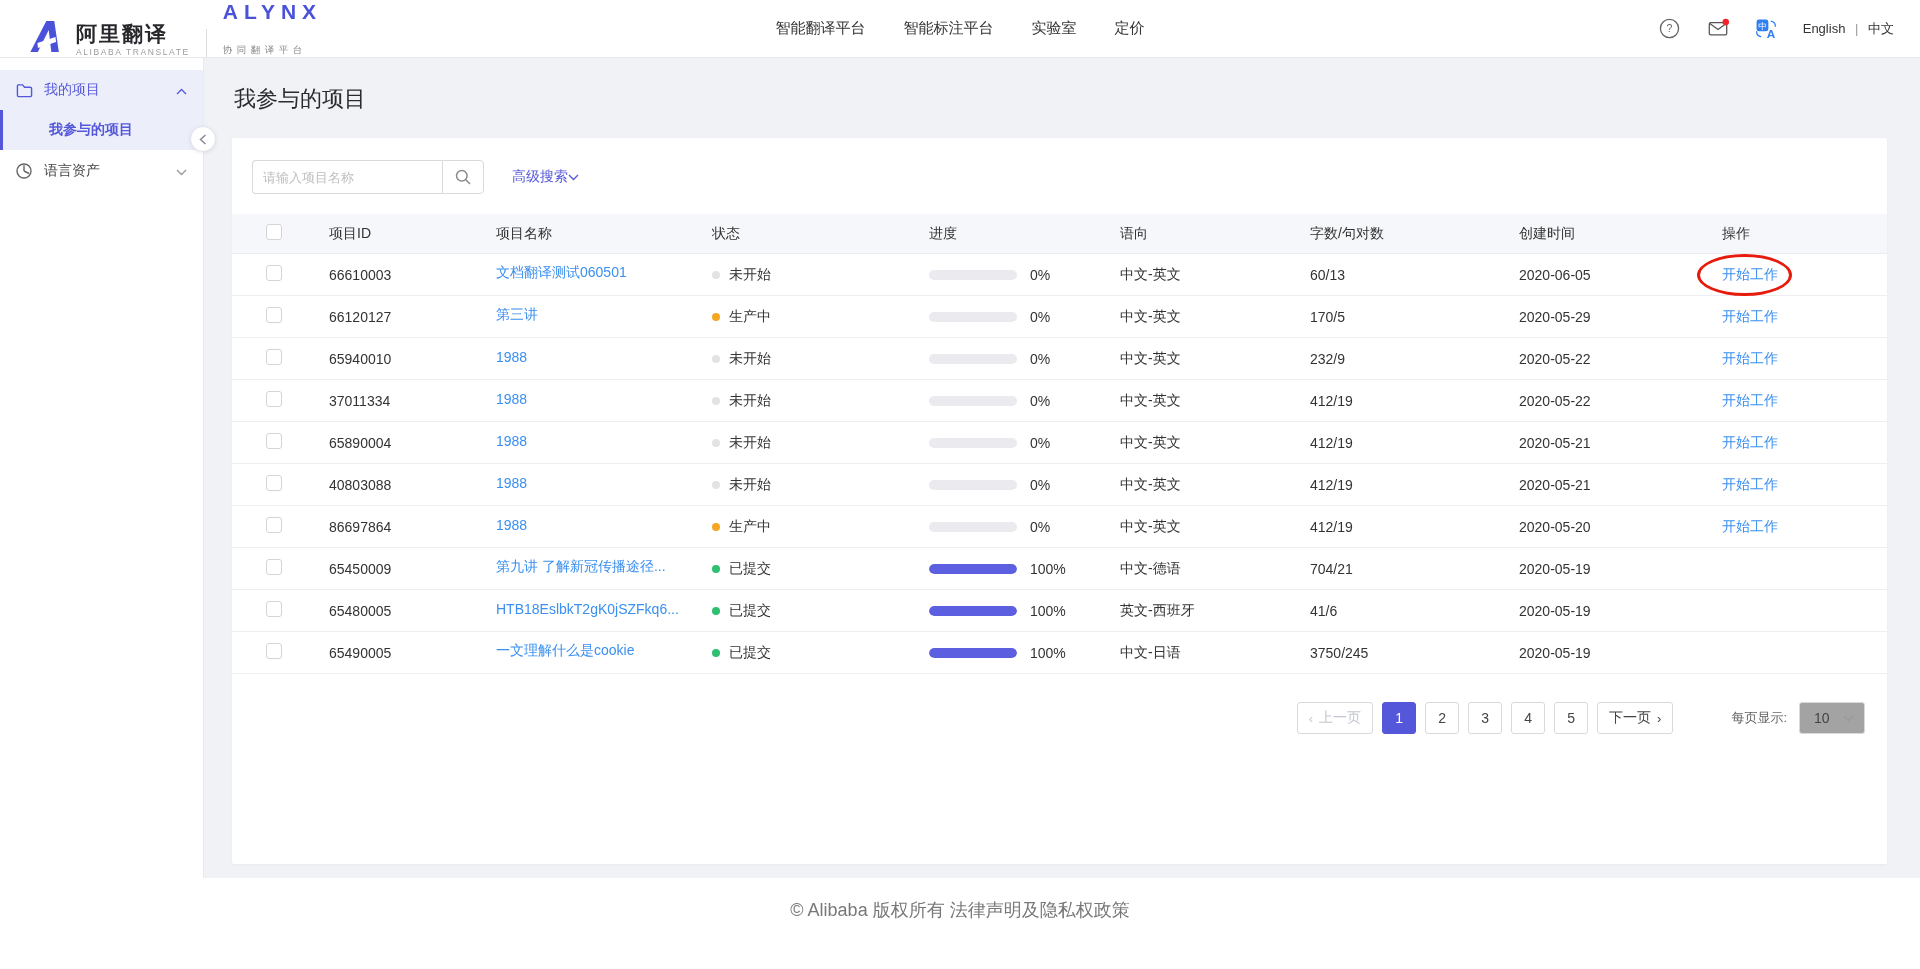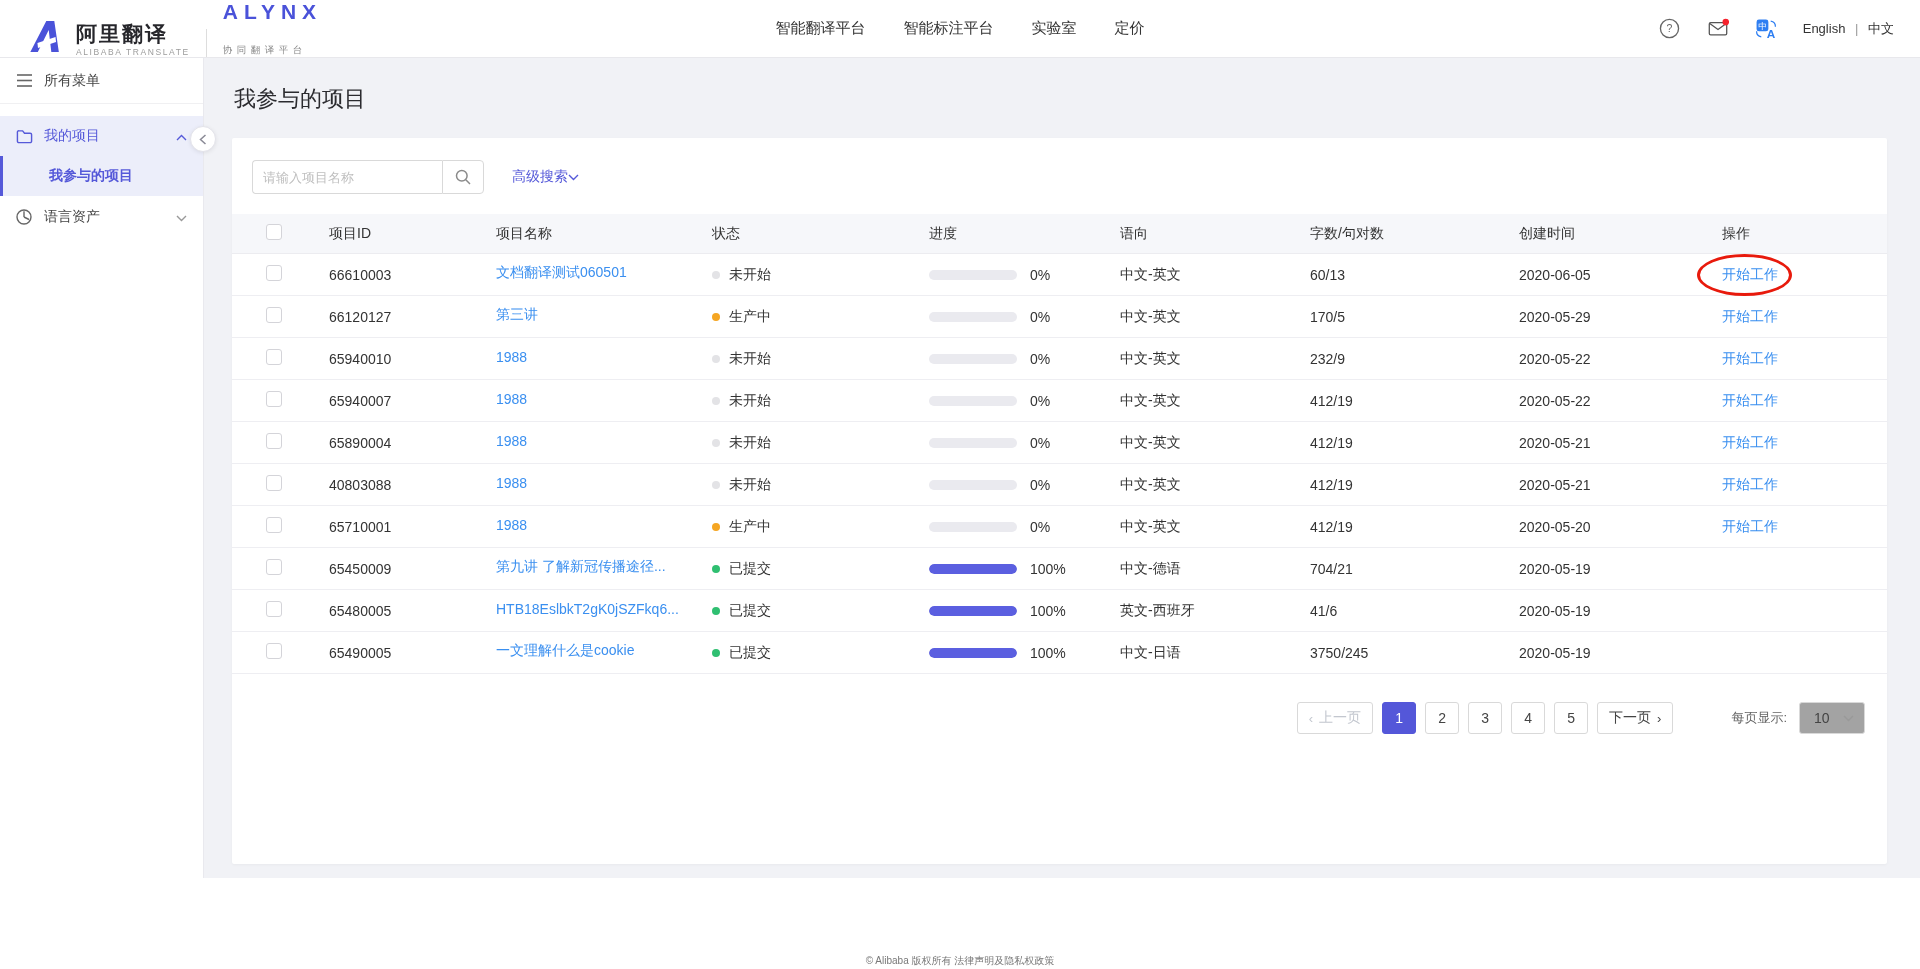--- a/index.html
+++ b/index.html
@@ -74,21 +74,21 @@
   .pbtn.disabled { color:#c3c7cf; cursor:default; }
   .pbtn.active { background:#5457d9; border-color:#5457d9; color:#fff; cursor:default; }
   .pbtn .pchev { font-size:13px; }
   .prev .pchev { margin-right:6px; }
   .next .pchev { margin-left:6px; }
   .perpage-label { margin-left:58px; font-size:13px; color:#666; }
   .perpage-select { margin-left:12px; width:66px; height:32px; border:1px solid #d9d9d9; border-radius:3px; background:#a3a3a3; display:flex; align-items:center; padding:0 10px 0 14px; font-size:14px; color:#444; cursor:pointer; }
   .perpage-select .sel-chev { margin-left:auto; }
 
   
-  .footer { height:91px; background:#fff; text-align:center; padding-top:76px; font-size:10px; color:#787878; }
+  .footer { height:91px; background:#fff; text-align:center; padding-top:20px; font-size:18px; color:#787878; }
 </style>
 </head>
 <body>
 
 <div class="header">
   <div class="logo-wrap">
     <svg class="logo-mark" viewBox="0 0 40 40">
       <g transform="skewX(-10) translate(7,0)">
         <path d="M14 4 L22 4 L32 35 L24.5 35 L18 13 L11 35 L3.5 35 Z" fill="#4a52d9"></path>
         <path d="M9 26 L26 20 L27.5 25 L10.5 31 Z" fill="#ffffff"></path>
@@ -139,32 +139,20 @@
       <span>English</span>
       <span class="sep">|</span>
       <span>中文</span>
     </div>
   </div>
 </div>
 
 <div class="body-row">
 
   <div class="sidebar">
-    <div class="side-item side-all">
-      <span class="sicon">
-        <svg width="17" height="15" viewBox="0 0 17 15">
-            <g stroke="#666" stroke-width="1.6">
-              <line x1="1" y1="2" x2="16" y2="2"></line>
-              <line x1="1" y1="7.5" x2="16" y2="7.5"></line>
-              <line x1="1" y1="13" x2="16" y2="13"></line>
-            </g>
-          </svg>
-      </span>
-      <span>所有菜单</span>
-    </div>
 
     <div class="side-item side-group">
       <span class="sicon">
         <svg width="17" height="15" viewBox="0 0 18 15">
             <path d="M1.5 3.5 V12.5 A1.5 1.5 0 0 0 3 14 H15 A1.5 1.5 0 0 0 16.5 12.5 V5.5 A1.5 1.5 0 0 0 15 4 H9 L7 1.5 H3 A1.5 1.5 0 0 0 1.5 3.5 Z" fill="none" stroke="#5559d9" stroke-width="1.5"></path>
           </svg>
       </span>
       <span>我的项目</span>
       <span class="chev">
         <svg width="11" height="7" viewBox="0 0 11 7">
@@ -294,21 +282,21 @@
     <div>中文-英文</div>
     <div>232/9</div>
     <div>2020-05-22</div>
     <div class="cell-action">
       <a class="alink">开始工作</a>
       
     </div>
   </div>
           <div class="tgrid trow">
     <div class="cell-check"><span class="checkbox"></span></div>
-    <div>65940007</div>
+    <div>37011334</div>
     <div><a class="plink">1988</a></div>
     <div class="cell-status">
       <span class="dot dot-grey"></span>
       <span>未开始</span>
     </div>
     <div class="cell-progress">
       <span class="ptrack">
                 <span class="pfill" style="width: 0%;"></span>
               </span>
       <span>0%</span>
@@ -360,21 +348,21 @@
     <div>中文-英文</div>
     <div>412/19</div>
     <div>2020-05-21</div>
     <div class="cell-action">
       <a class="alink">开始工作</a>
       
     </div>
   </div>
           <div class="tgrid trow">
     <div class="cell-check"><span class="checkbox"></span></div>
-    <div>65710001</div>
+    <div>86697864</div>
     <div><a class="plink">1988</a></div>
     <div class="cell-status">
       <span class="dot dot-orange"></span>
       <span>生产中</span>
     </div>
     <div class="cell-progress">
       <span class="ptrack">
                 <span class="pfill" style="width: 0%;"></span>
               </span>
       <span>0%</span>

